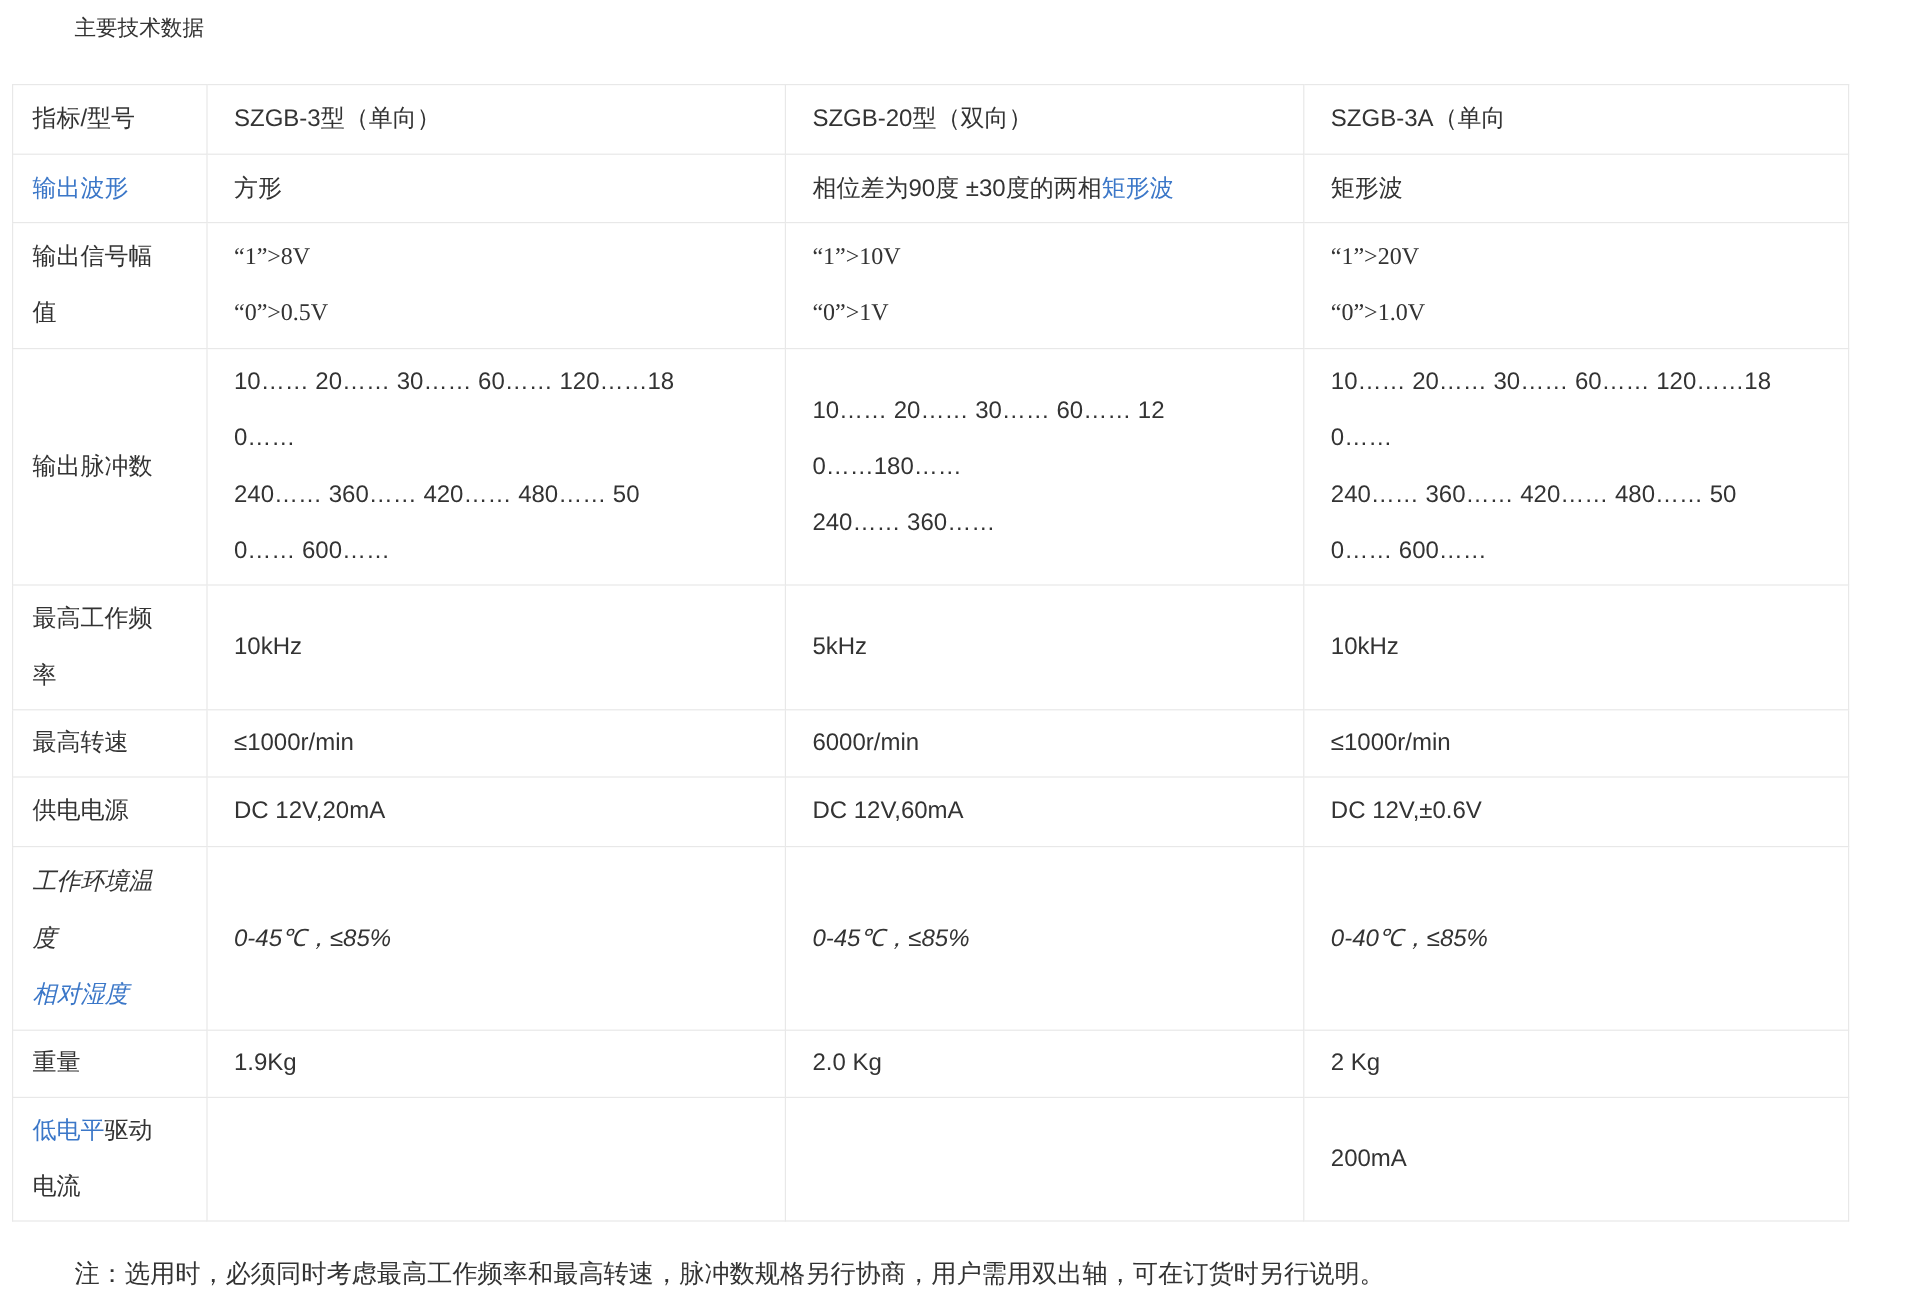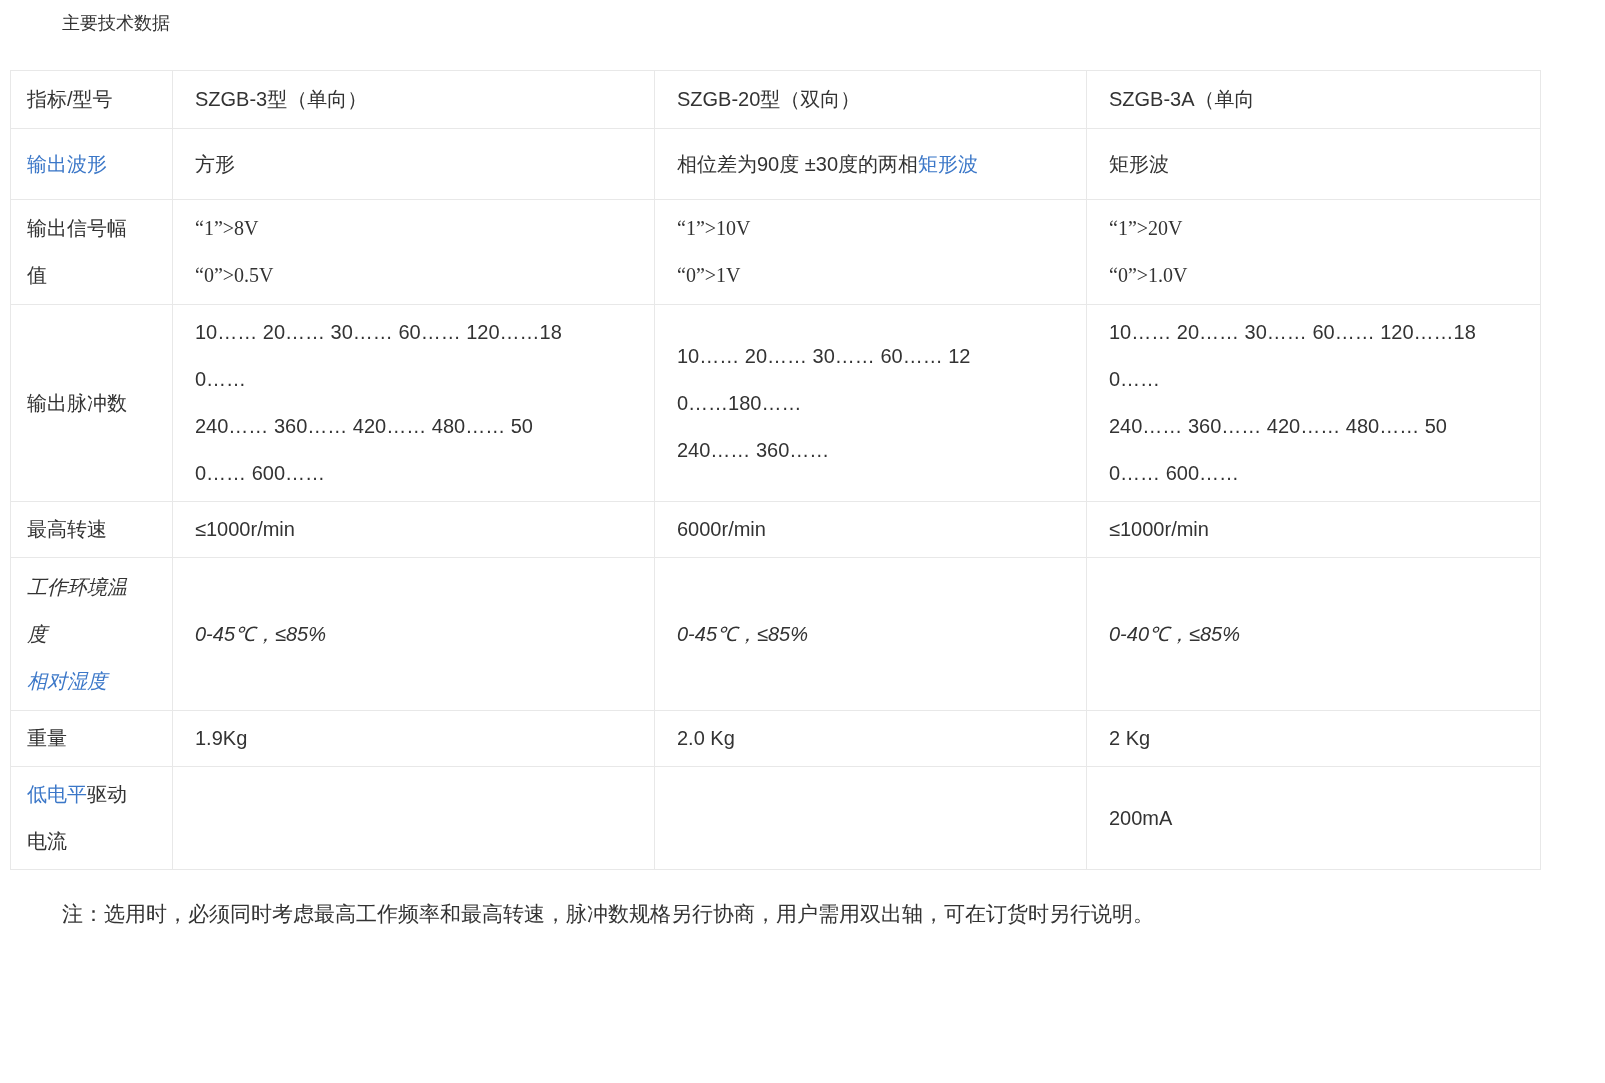--- a/index.html
+++ b/index.html
@@ -40,21 +40,21 @@
     padding-left: 16px;
     padding-right: 30px;
   }
   .spec-table p { margin: 0; padding: 0; }
   .link {
     color: var(--link, #3b77c8);
     text-decoration: none;
     cursor: pointer;
   }
   tr.r-header   { height: 58px; }
-  tr.r-waveform { height: 71px; }
+  tr.r-waveform { height: 57px; }
   tr.r-amp      { height: 105px; font-family: Liberation Serif, serif; }
   tr.r-pulses   { height: 195px; }
   tr.r-freq     { height: 104px; }
   tr.r-speed    { height: 55px; }
   tr.r-power    { height: 58px; }
   tr.r-env      { height: 153px; font-style: italic; }
   tr.r-weight   { height: 52px; }
   tr.r-drive    { height: 79px; }
   .page-note {
     margin: 28px 20px 0 62px;
@@ -125,28 +125,40 @@
       <p>240…… 360……</p>
     </td>
     <td>
       <p>10…… 20…… 30…… 60…… 120……18</p>
       <p>0……</p>
       <p>240…… 360…… 420…… 480…… 50</p>
       <p>0…… 600……</p>
     </td>
   </tr>
 
+  <tr class="r-freq">
+    <td class="c0">最高工作频率</td>
+    <td>10kHz</td>
+    <td>5kHz</td>
+    <td>10kHz</td>
+  </tr>
 
   <tr class="r-speed">
     <td class="c0">最高转速</td>
     <td>≤1000r/min</td>
     <td>6000r/min</td>
     <td>≤1000r/min</td>
   </tr>
 
+  <tr class="r-power">
+    <td class="c0">供电电源</td>
+    <td>DC 12V,20mA</td>
+    <td>DC 12V,60mA</td>
+    <td>DC 12V,±0.6V</td>
+  </tr>
 
   <tr class="r-env">
     <td class="c0">
       <p>工作环境温度</p>
       <p><a class="link">相对湿度</a></p>
     </td>
     <td>0-45℃，≤85%</td>
     <td>0-45℃，≤85%</td>
     <td>0-40℃，≤85%</td>
   </tr>

